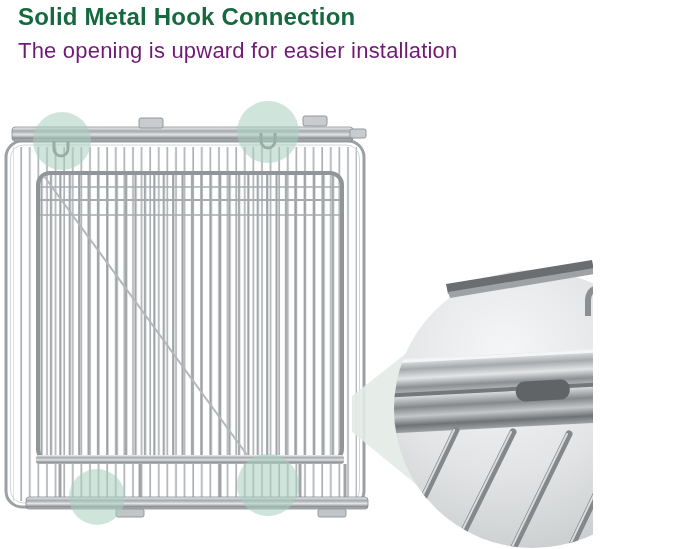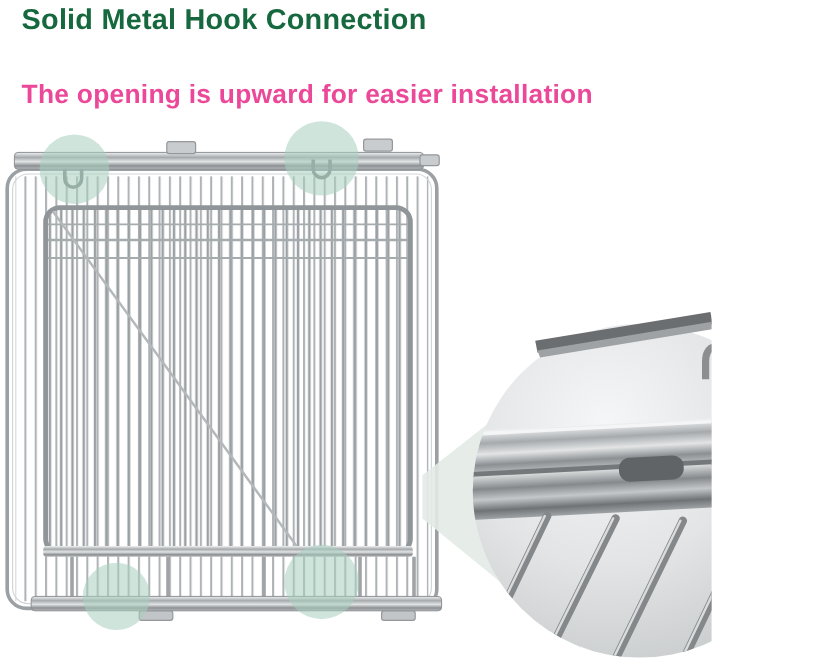--- a/index.html
+++ b/index.html
@@ -5,21 +5,21 @@
   * { margin:0; padding:0; box-sizing:border-box; }
   html,body { background:#ffffff; }
   body { font-family:"Liberation Sans", sans-serif; }
   .page { position:relative; width:593px; height:549px; background:#ffffff; overflow:hidden; }
   .headline {
     position:absolute; left:18px; top:3px;
     font-size:24px; font-weight:700; color:#16683e; letter-spacing:0.2px;
   }
   .subheadline {
     position:absolute; left:18px; top:38px;
-    font-size:22px; font-weight:700; color:#ec4899; letter-spacing:0.2px;margin-top:28px;
+    font-size:22px; font-weight:400; color:#701a75; letter-spacing:0.2px;
   }
   .photo { position:absolute; left:0; top:0; }
 </style>
 </head>
 <body>
 
 <div class="page">
 
   <h1 class="headline">Solid Metal Hook Connection</h1>
   <h2 class="subheadline">The opening is upward for easier installation</h2>

